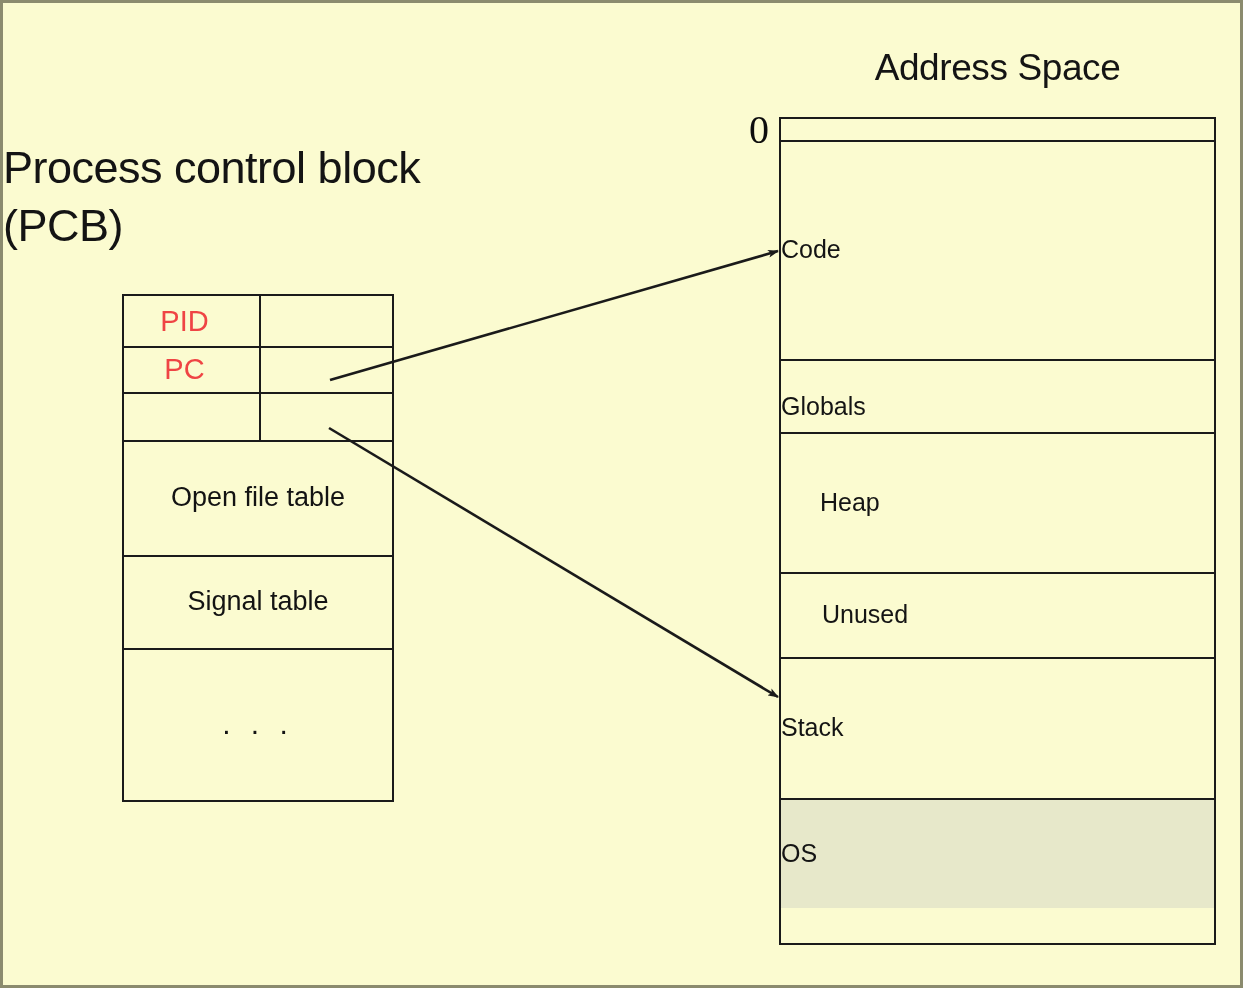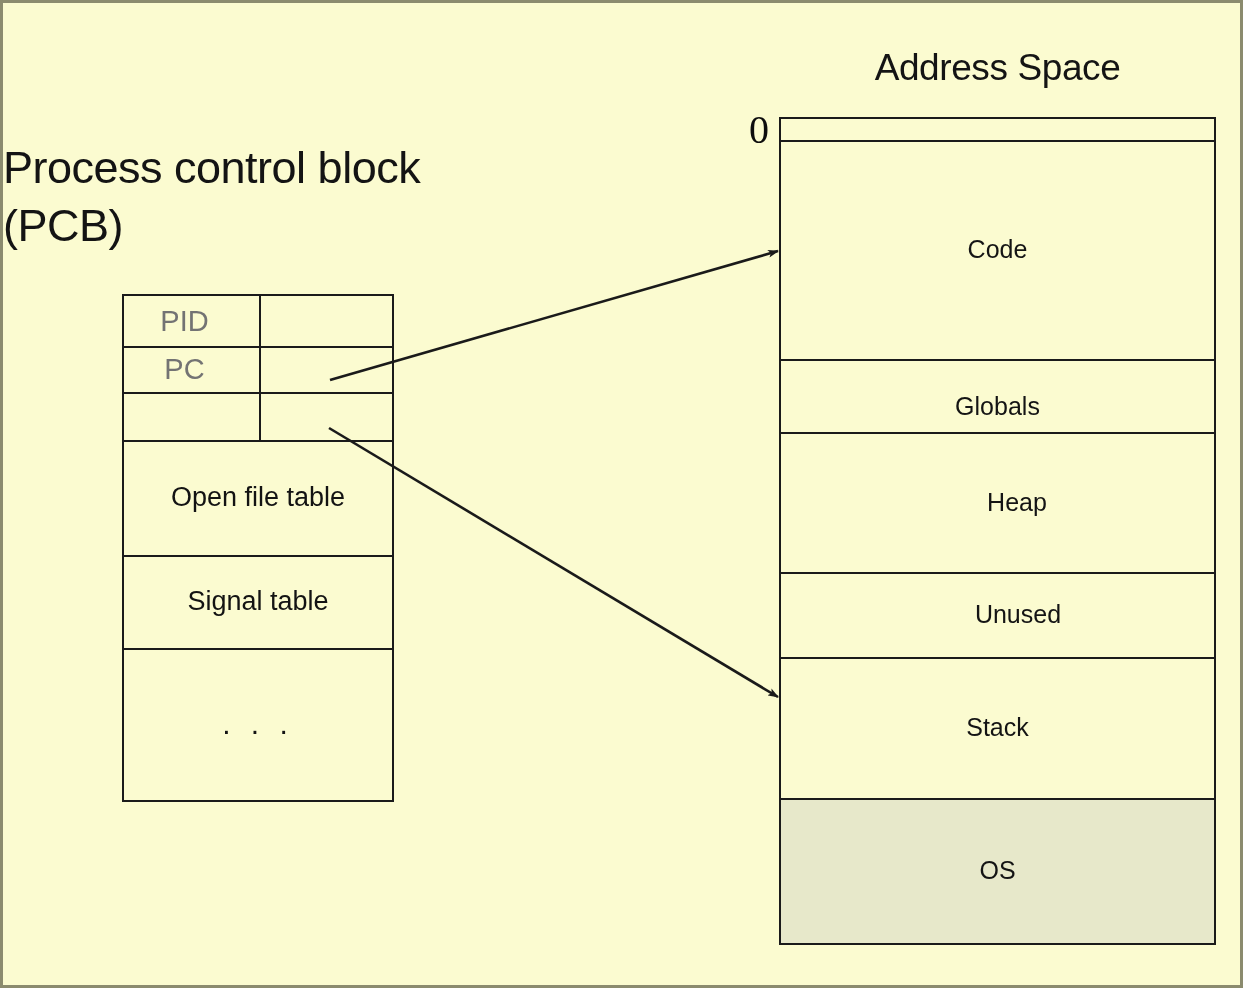--- a/index.html
+++ b/index.html
@@ -47,21 +47,21 @@
     left: 0;
     right: 0;
     box-sizing: border-box;
     display: flex;
     align-items: center;
   }
   .pcb-row .reg-label {
     width: 121px;
     text-align: center;
     font-size: 29px;
-    color: #737373;
+    color: #ef4444;
   }
   .pcb-row .reg-value {
     flex: 1;
     text-align: center;
     font-size: 29px;
     color: #131313;
   }
   .pcb-row.full {
     justify-content: center;
     font-size: 27px;
@@ -101,21 +101,21 @@
     height: 828px;
     border: 2px solid #1a1a1a;
     box-sizing: border-box;
   }
   .as-seg {
     position: absolute;
     left: 0;
     right: 0;
     display: flex;
     align-items: center;
-    justify-content: center;
+    justify-content: flex-start;
     font-size: 25px;
     color: #141414;
     box-sizing: border-box;
   }
   .as-seg.shaded { background: #e7e8ca; }
 
   .addr-label {
     font-family: "Liberation Serif", serif;
     color: #0d0d0d;
   }
@@ -212,21 +212,21 @@
     </div>
 
     <div class="as-seg" style="top:453px; height:85px;padding-left:41px;">
       <span>Unused</span>
     </div>
 
     <div class="as-seg" style="top:538px; height:141px;">
       <span>Stack</span>
     </div>
 
-    <div class="as-seg shaded" style="top:679px; height:145px;">
+    <div class="as-seg shaded" style="top:679px; height:110px;">
       <span>OS</span>
     </div>
 
     <div class="divider-h" style="top:21px;"></div>
     <div class="divider-h" style="top:240px;"></div>
     <div class="divider-h" style="top:313px;"></div>
     <div class="divider-h" style="top:453px;"></div>
     <div class="divider-h" style="top:538px;"></div>
     <div class="divider-h" style="top:679px;"></div>
   </div>

